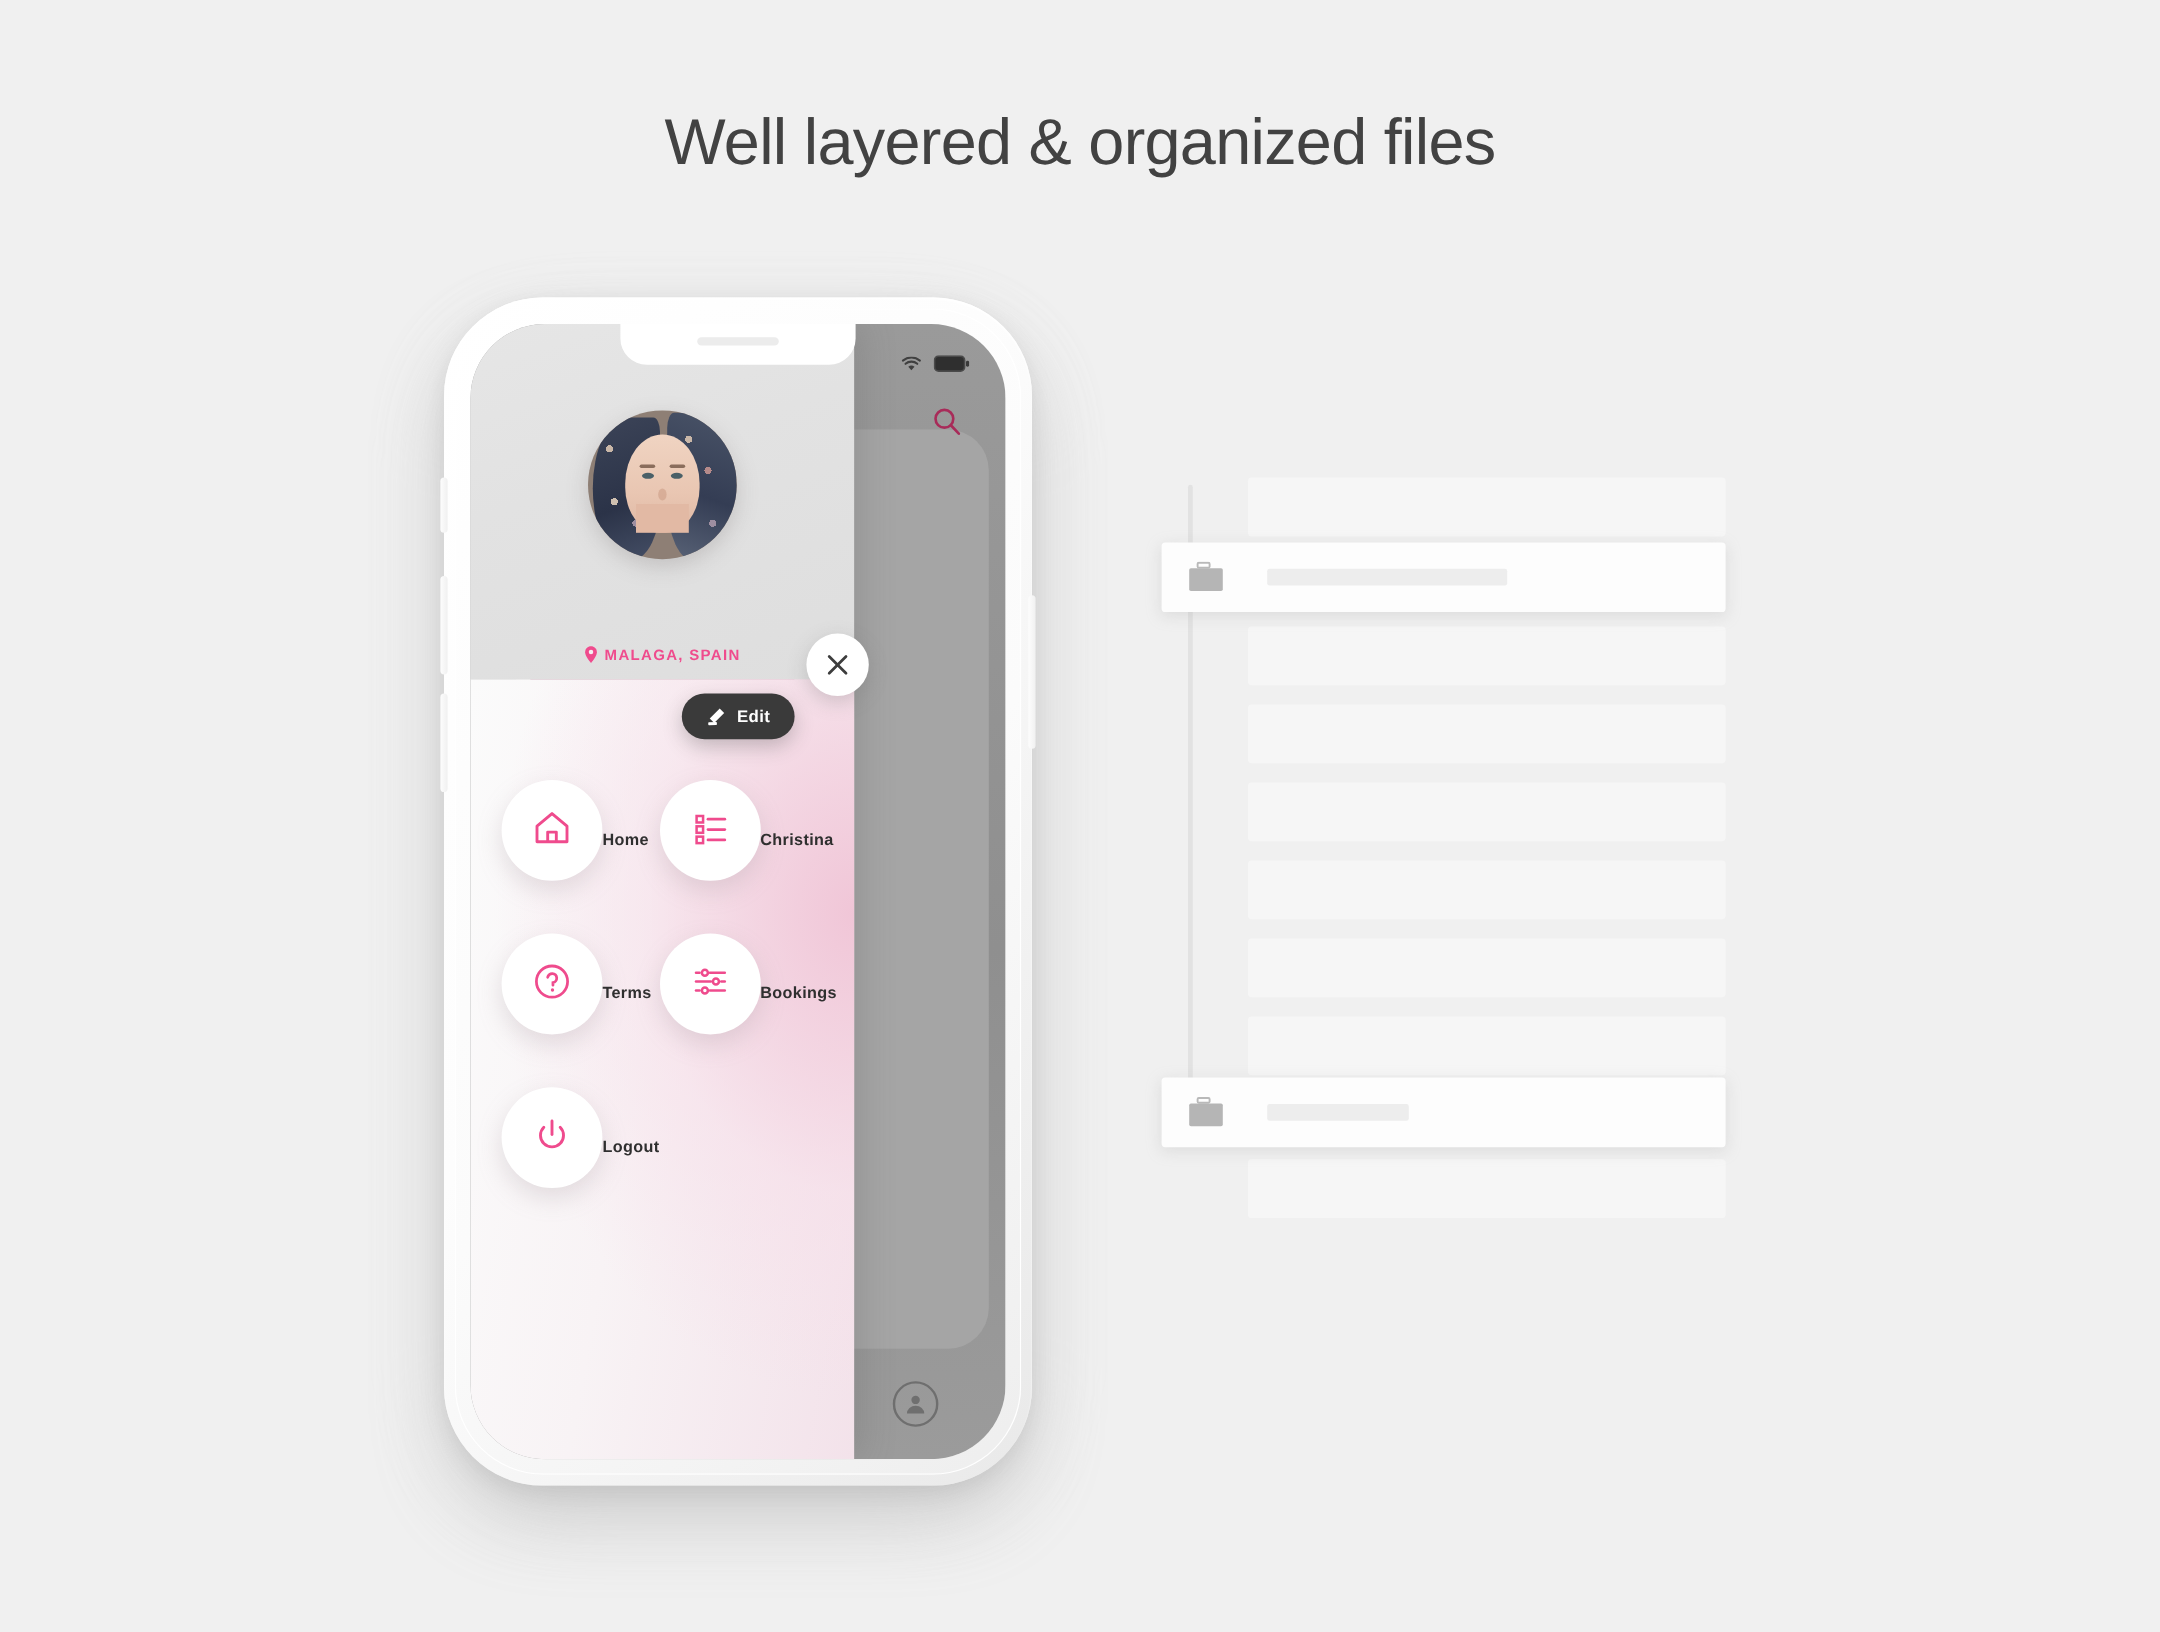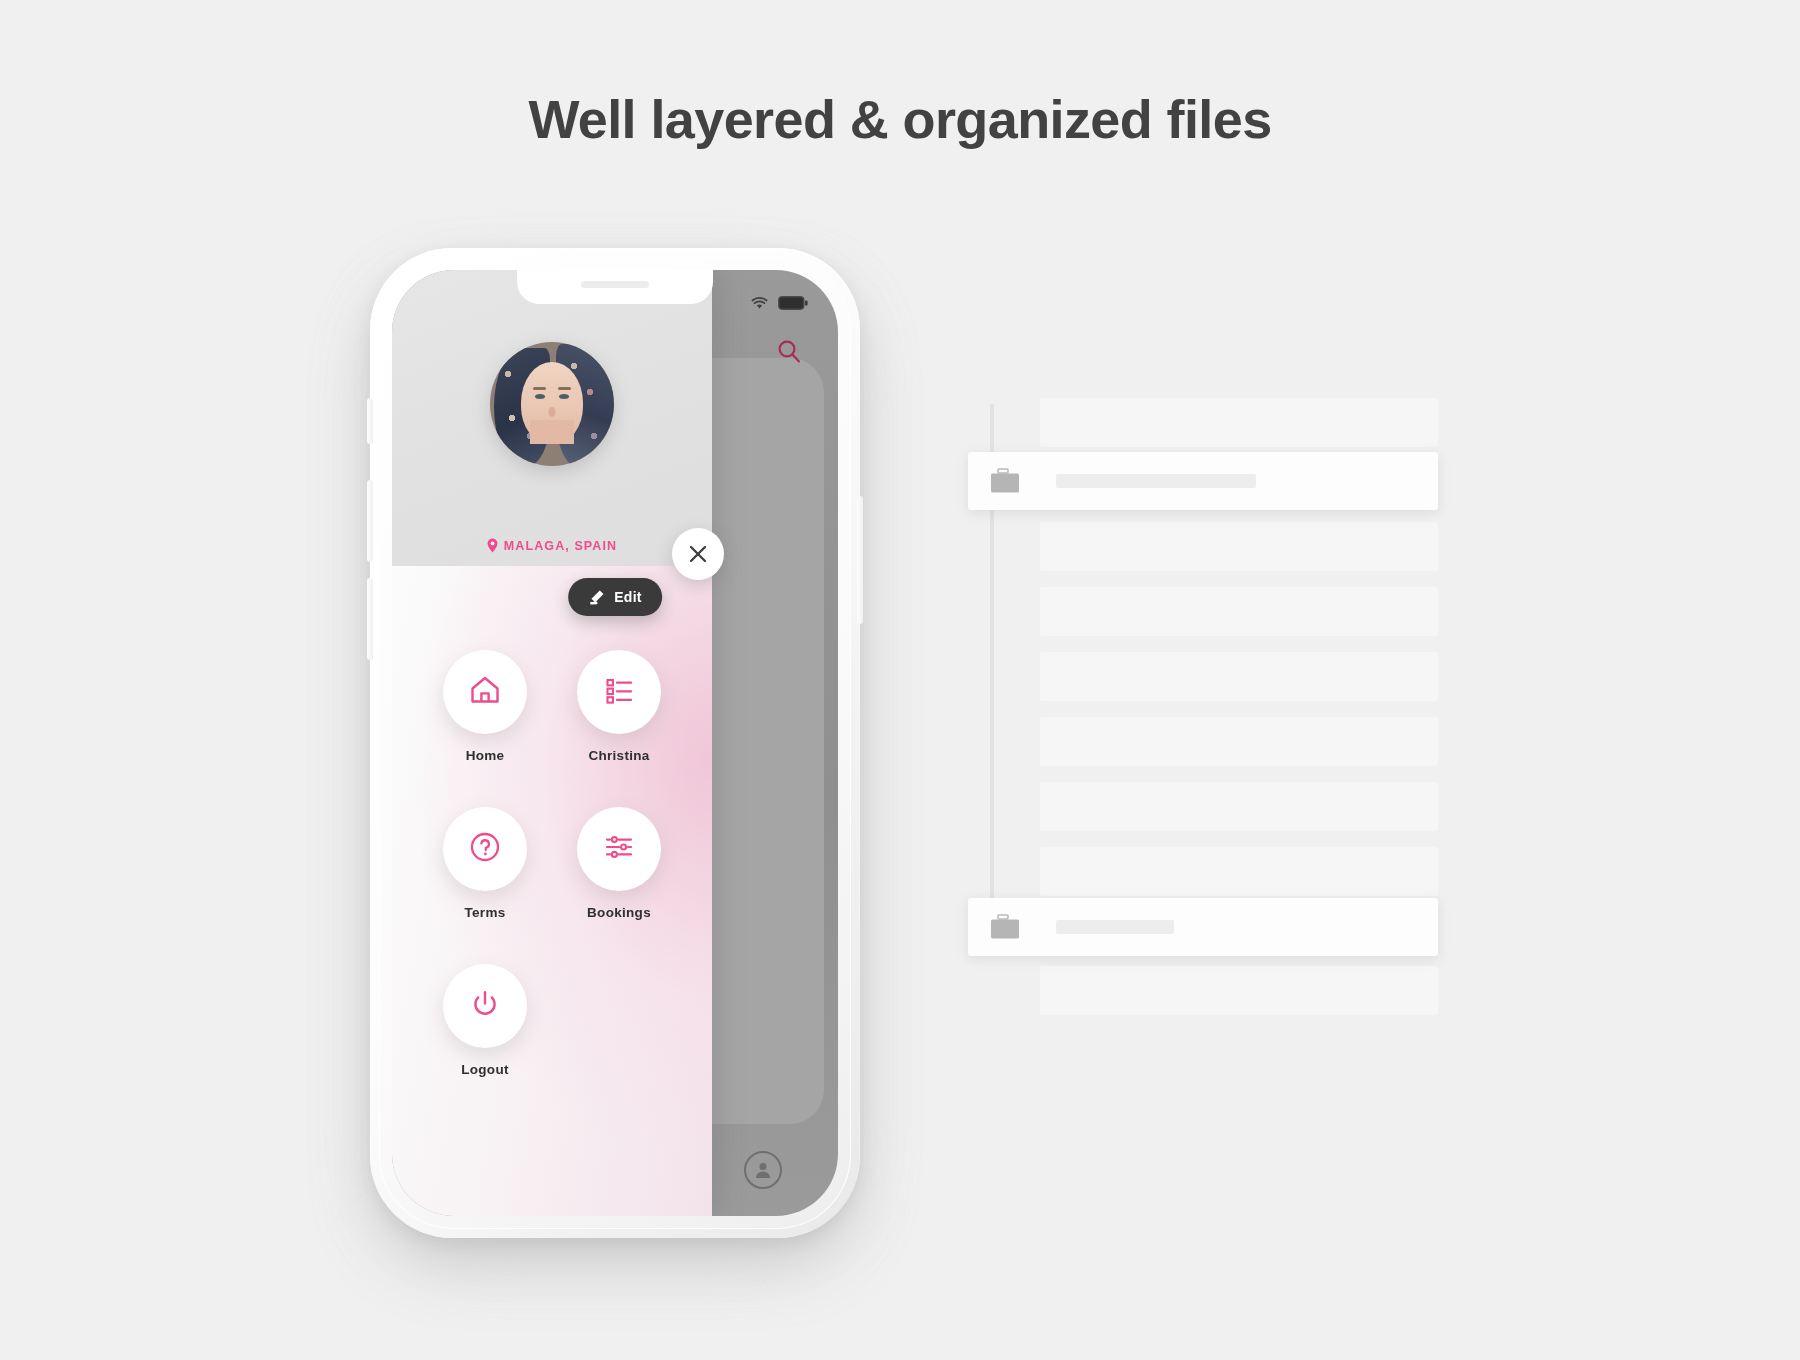--- a/index.html
+++ b/index.html
@@ -17,21 +17,21 @@
   }
 
   
   .headline {
     position: absolute;
     top: 88px;
     left: 0;
     width: 1800px;
     text-align: center;
     font-size: 54px;
-    font-weight: 700;
+    font-weight: 400;
     letter-spacing: -0.6px;
     color: #424242;
     white-space: nowrap;
   }
 
   
   .phone-wrap {
     position: absolute;
     left: 370px;
     top: 248px;
@@ -297,21 +297,21 @@
     left: 0;
     top: 380px;
     width: 320px;
     display: grid;
     grid-template-columns: 1fr 1fr;
     row-gap: 44px;
     padding: 0 26px;
   }
   .menu-item {
     display: flex;
-    flex-direction: column;
+    flex-direction: row;
     align-items: center;
     cursor: pointer;
   }
   .menu-circle {
     width: 84px;
     height: 84px;
     border-radius: 50%;
     background: #ffffff;
     display: flex;
     align-items: center;

